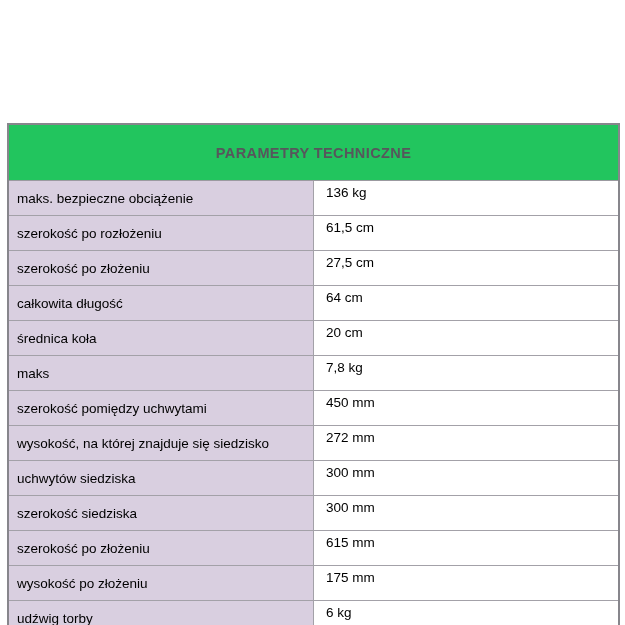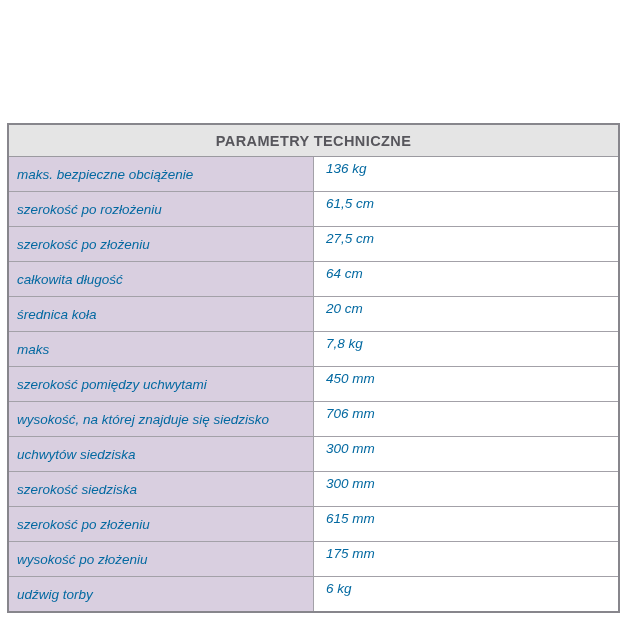--- a/index.html
+++ b/index.html
@@ -19,38 +19,37 @@
     position: absolute;
     top: 123px;
     left: 7px;
     width: 613px;
     border-collapse: collapse;
     table-layout: fixed;
     border: 2px solid #87868c;
   }
   table.params th {
     height: 23px;
-    background: #e5e5e5;
+    background: #22c55e;
     color: #57565c;
     font-size: 14.5px;
     font-weight: bold;
     letter-spacing: 0.4px;
     text-align: center;
     border: 1px solid #9b9aa0;
-    padding: 4px;
+    padding: 16px;
   }
   table.params td {
     height: 22px;
     font-size: 13.5px;
-    color: #0369a1;
+    color: #000000;
     border: 1px solid #a3a1a8;
     vertical-align: middle;
     white-space: nowrap;
     overflow: hidden;
-    font-style: italic;
   }
   td.param-label {
     background: #d9cfe0;
     width: 324px;
     padding: 0 6px 0 8px;
   }
   td.param-value {
     background: #ffffff;
     padding: 0 6px 12px 12px;
   }
@@ -89,21 +88,21 @@
       <tr>
         <td class="param-label">maks</td>
         <td class="param-value">7,8 kg</td>
       </tr>
       <tr>
         <td class="param-label">szerokość pomiędzy uchwytami</td>
         <td class="param-value">450 mm</td>
       </tr>
       <tr>
         <td class="param-label">wysokość, na której znajduje się siedzisko</td>
-        <td class="param-value">706 mm</td>
+        <td class="param-value">272 mm</td>
       </tr>
       <tr>
         <td class="param-label">uchwytów siedziska</td>
         <td class="param-value">300 mm</td>
       </tr>
       <tr>
         <td class="param-label">szerokość siedziska</td>
         <td class="param-value">300 mm</td>
       </tr>
       <tr>

